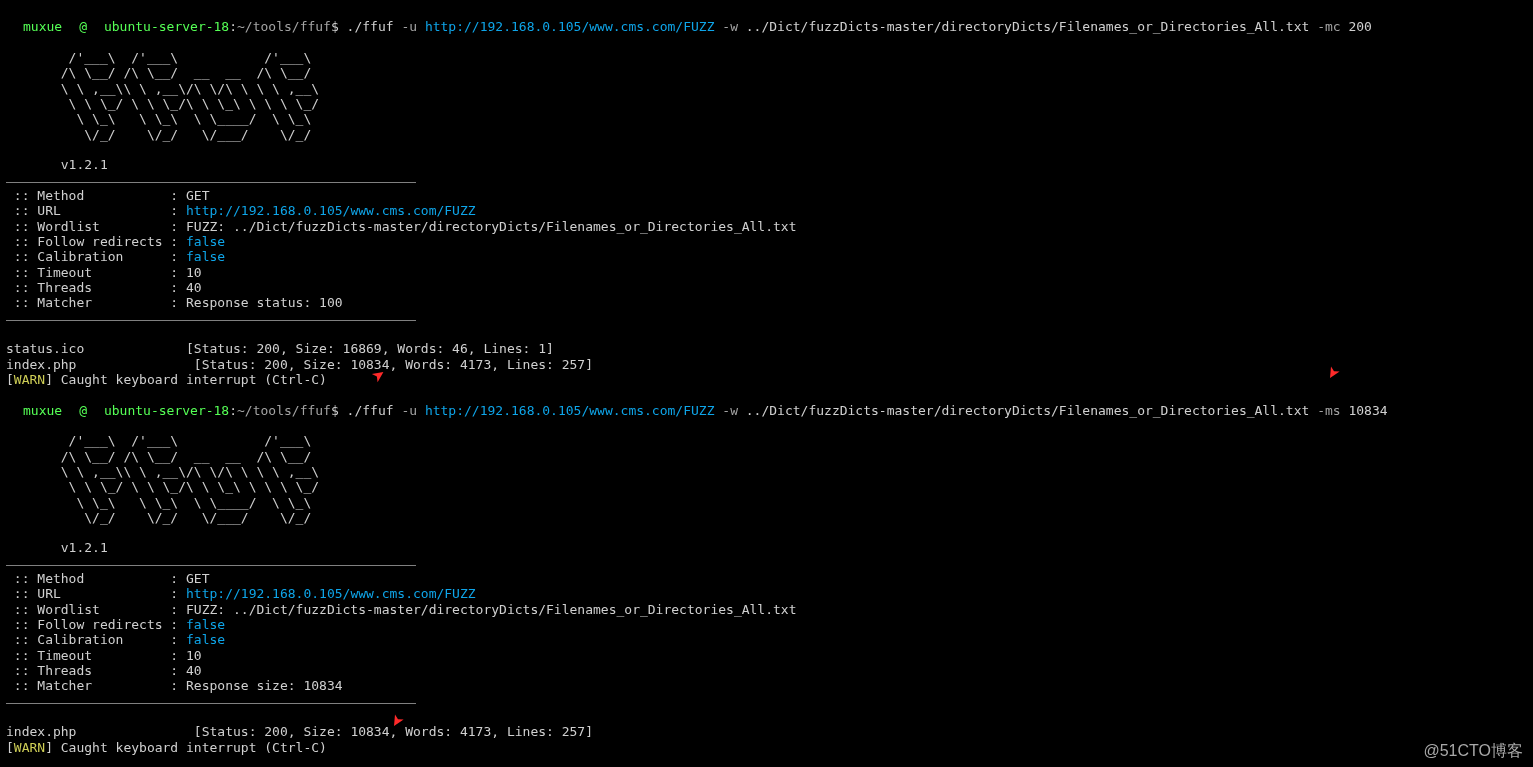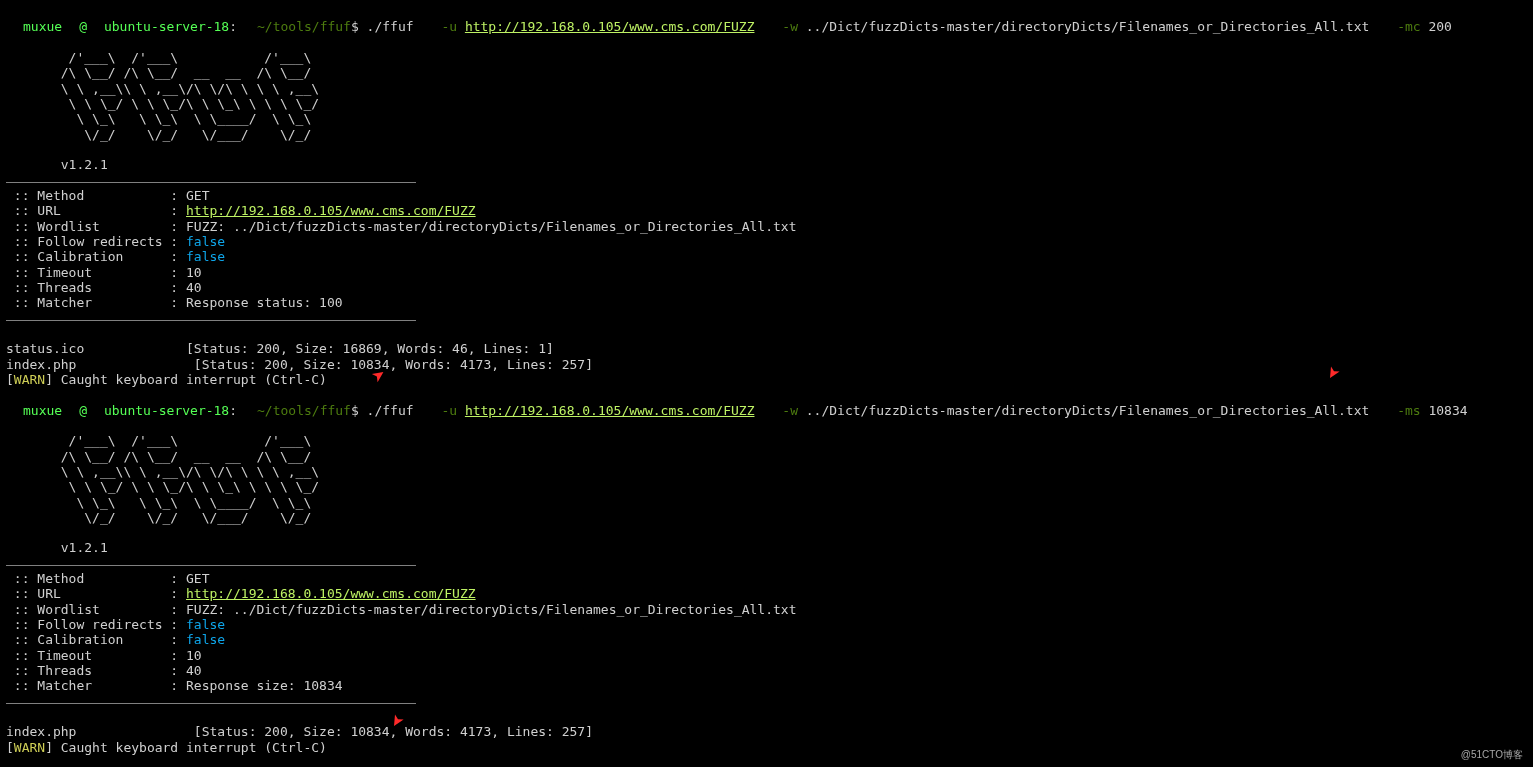--- a/index.html
+++ b/index.html
@@ -12,46 +12,46 @@
     line-height: 1.18;
     width: 1533px;
     height: 767px;
     overflow: hidden;
   }
   .term {
     white-space: pre;
     padding: 4px 6px 6px 6px;
   }
   .green  { color: #55ff55; margin-left: 17px; }
-  .cyan   { color: #4d7c0f; margin-left: 20px; }
+  .cyan   { color: #a3a3a3; }
   .red    { color: #0ea5e9; }
   .yellow { color: #cdcd55; margin-top: 28px; }
   .white  { color: #d0d0d0; }
-  .link   { color: #bef264; text-decoration: underline; }
+  .link   { color: #0ea5e9; }
   .hr-line {
     display: inline-block;
     border-top: 1px solid #808080;
     width: 410px;
     margin: 2px 0 2px 0;
   }
   .arrow {
     position: absolute;
     color: #ff2a2a;
     font-size: 22px;
     line-height: 1;
     user-select: none;
     pointer-events: none;
   }
   .watermark {
     position: absolute;
     right: 10px;
     bottom: 6px;
     color: #a8a8a8;
     font-family: Arial, sans-serif;
-    font-size: 10px;
+    font-size: 16px;
   }
 </style>
 </head>
 <body>
 
 <div class="term">
 <span><span class="green">muxue</span><span class="green">@</span><span class="green">ubuntu-server-18</span><span class="white">:</span><span class="cyan">~/tools/ffuf</span><span class="white">$</span> <span class="white">./ffuf</span> <span class="cyan">-u</span> <span class="link">http://192.168.0.105/www.cms.com/FUZZ</span> <span class="cyan">-w</span> <span class="white">../Dict/fuzzDicts-master/directoryDicts/Filenames_or_Directories_All.txt</span> <span class="cyan">-mc</span> <span class="white">200</span></span>
 <span> </span>
 <span class="white">        /'___\  /'___\           /'___\       </span>
 <span class="white">       /\ \__/ /\ \__/  __  __  /\ \__/       </span>

